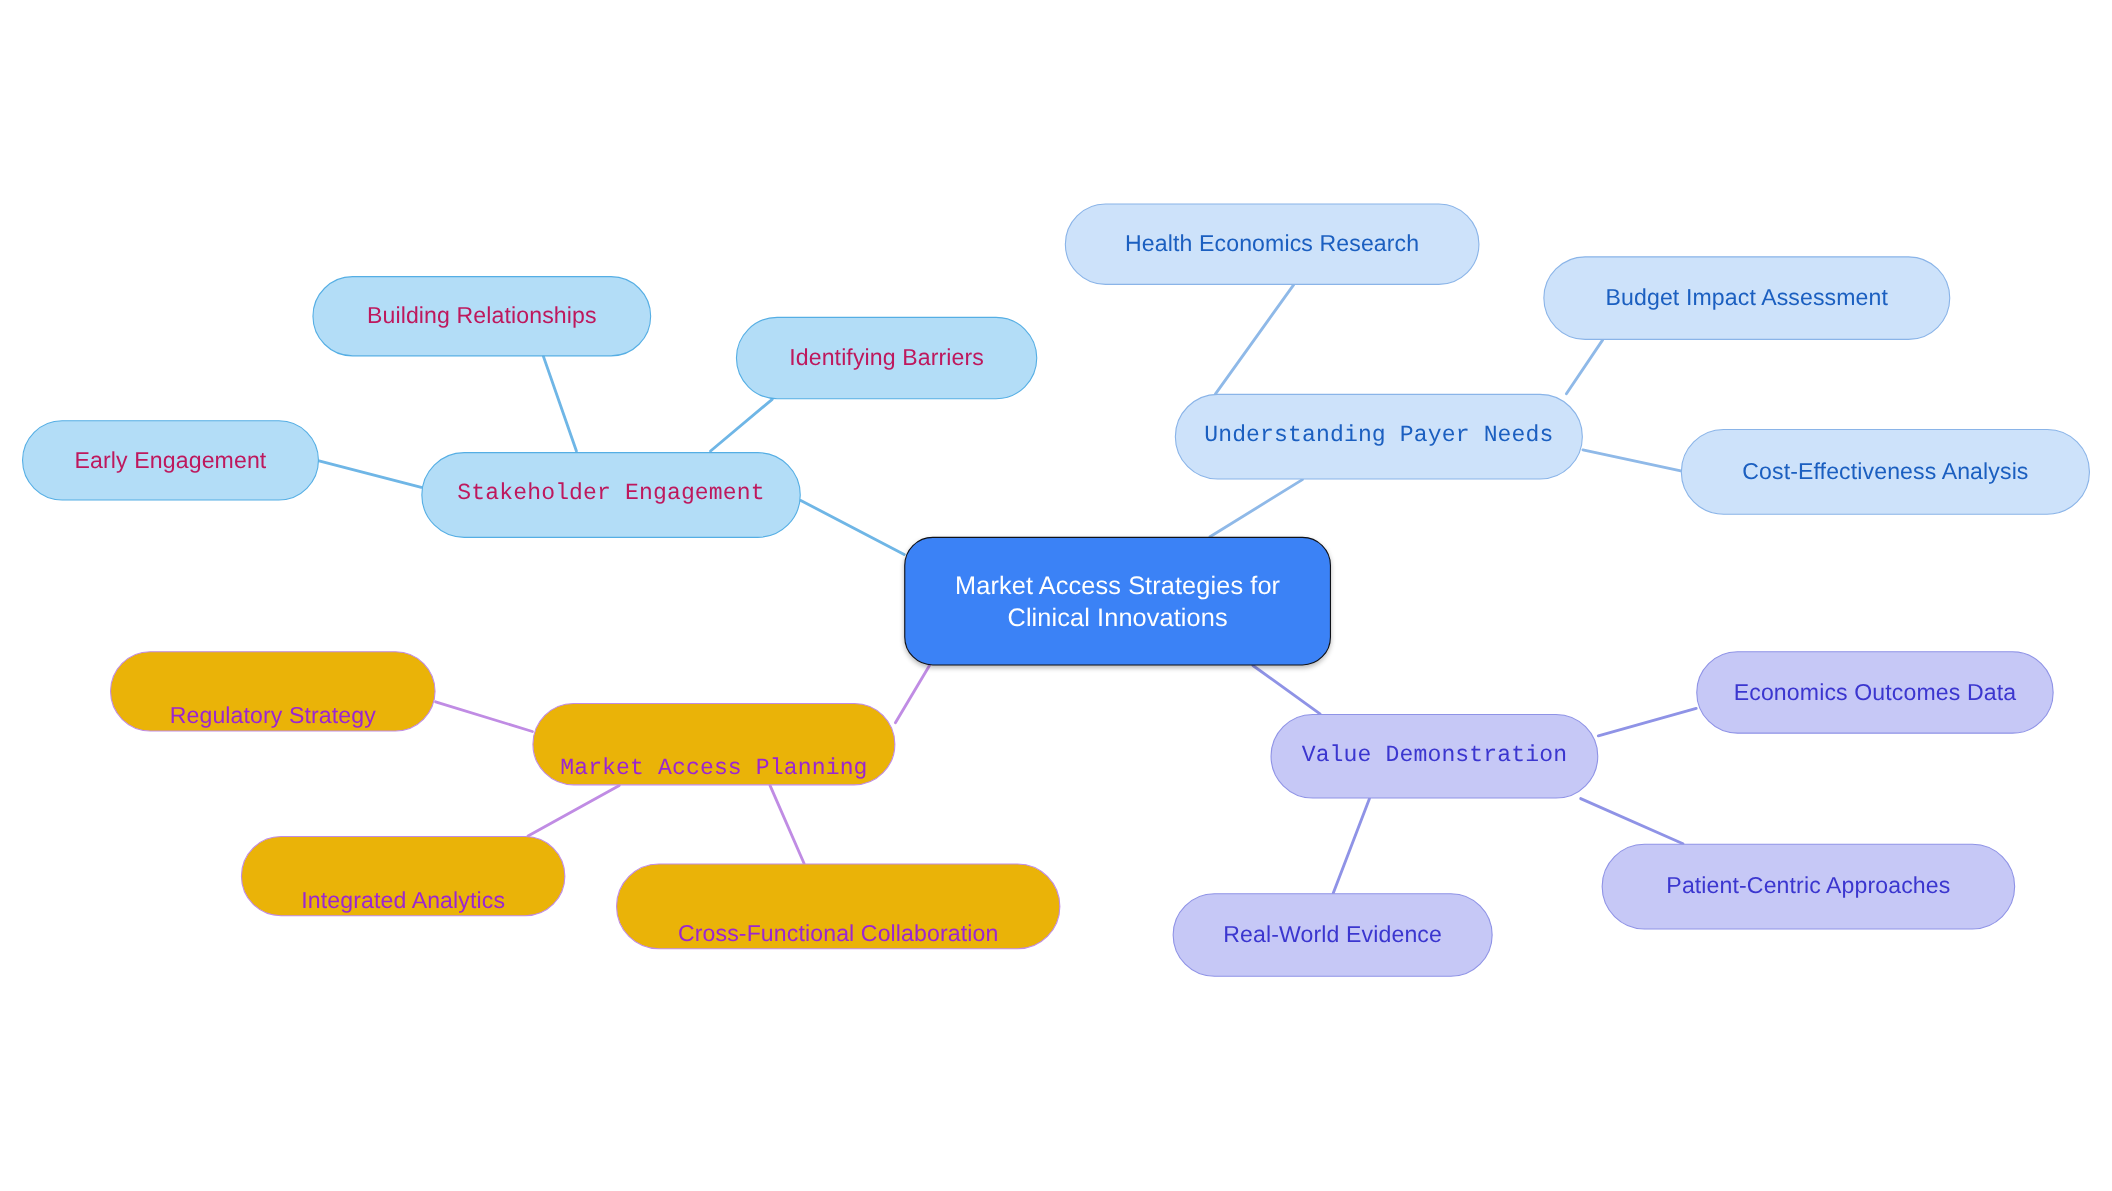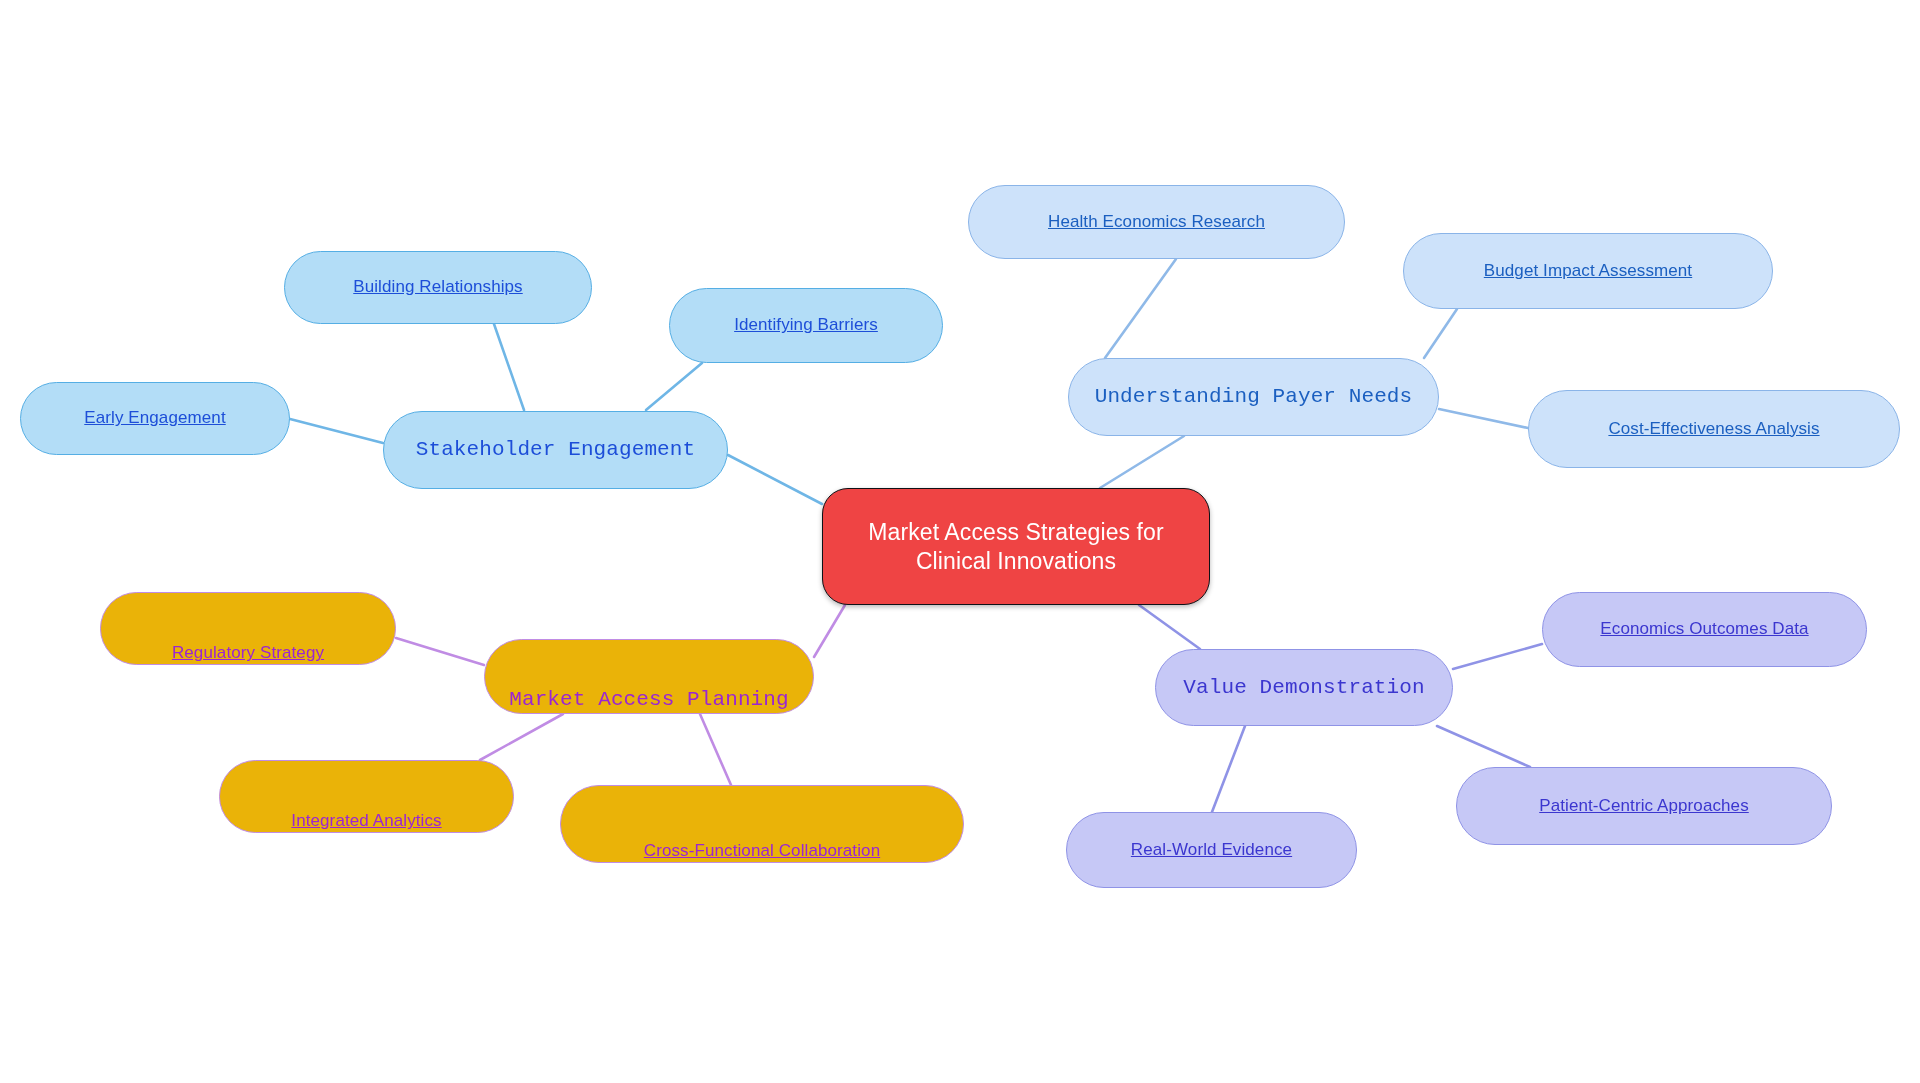--- a/index.html
+++ b/index.html
@@ -40,32 +40,32 @@
     line-height: 1.22;
     letter-spacing: 0.1px;
   }
   .node-label {
     display: block;
     width: 100%;
     white-space: pre-line;
   }
   
   .n-root {
-    background: #ef4444;
+    background: #3b82f6;
     border-color: #0f1117;
     color: #ffffff;
     font-size: 23px;
     border-radius: 26px;
     box-shadow: 0 2px 5px rgba(0,0,0,0.28);
   }
   
   .n-cyan {
     background: #b3ddf7;
     border-color: #55aee4;
-    color: #1d4ed8;
+    color: #be185d;
   }
   
   .n-blue {
     background: #cde2fa;
     border-color: #8ab4e8;
     color: #1b5fc0;
   }
   
   .n-purple {
     background: #eab308;
@@ -73,21 +73,21 @@
     color: #9b26d1;
     align-items: flex-end;
   }
   
   .n-indigo {
     background: #c6c8f6;
     border-color: #8f93e6;
     color: #3b36cf;
   }
   .sz-branch { font-size: 21px; font-family: Liberation Mono, monospace; }
-  .sz-leaf   { font-size: 17px; text-decoration: underline; }
+  .sz-leaf   { font-size: 21px; }
 </style>
 </head>
 <body>
 
 <div id="canvas">
   <svg id="edge-layer" viewBox="0 0 1920 1083" width="1920" height="1083">
       <line x1="822" y1="504" x2="728" y2="455" stroke="#6fb6e6" stroke-width="2.6" stroke-linecap="round"></line>
       <line x1="1100" y1="488" x2="1184" y2="436" stroke="#8fb9e8" stroke-width="2.6" stroke-linecap="round"></line>
       <line x1="845" y1="605" x2="814" y2="657" stroke="#c08ce4" stroke-width="2.6" stroke-linecap="round"></line>
       <line x1="1139" y1="605" x2="1200" y2="649" stroke="#8f93e6" stroke-width="2.6" stroke-linecap="round"></line>

